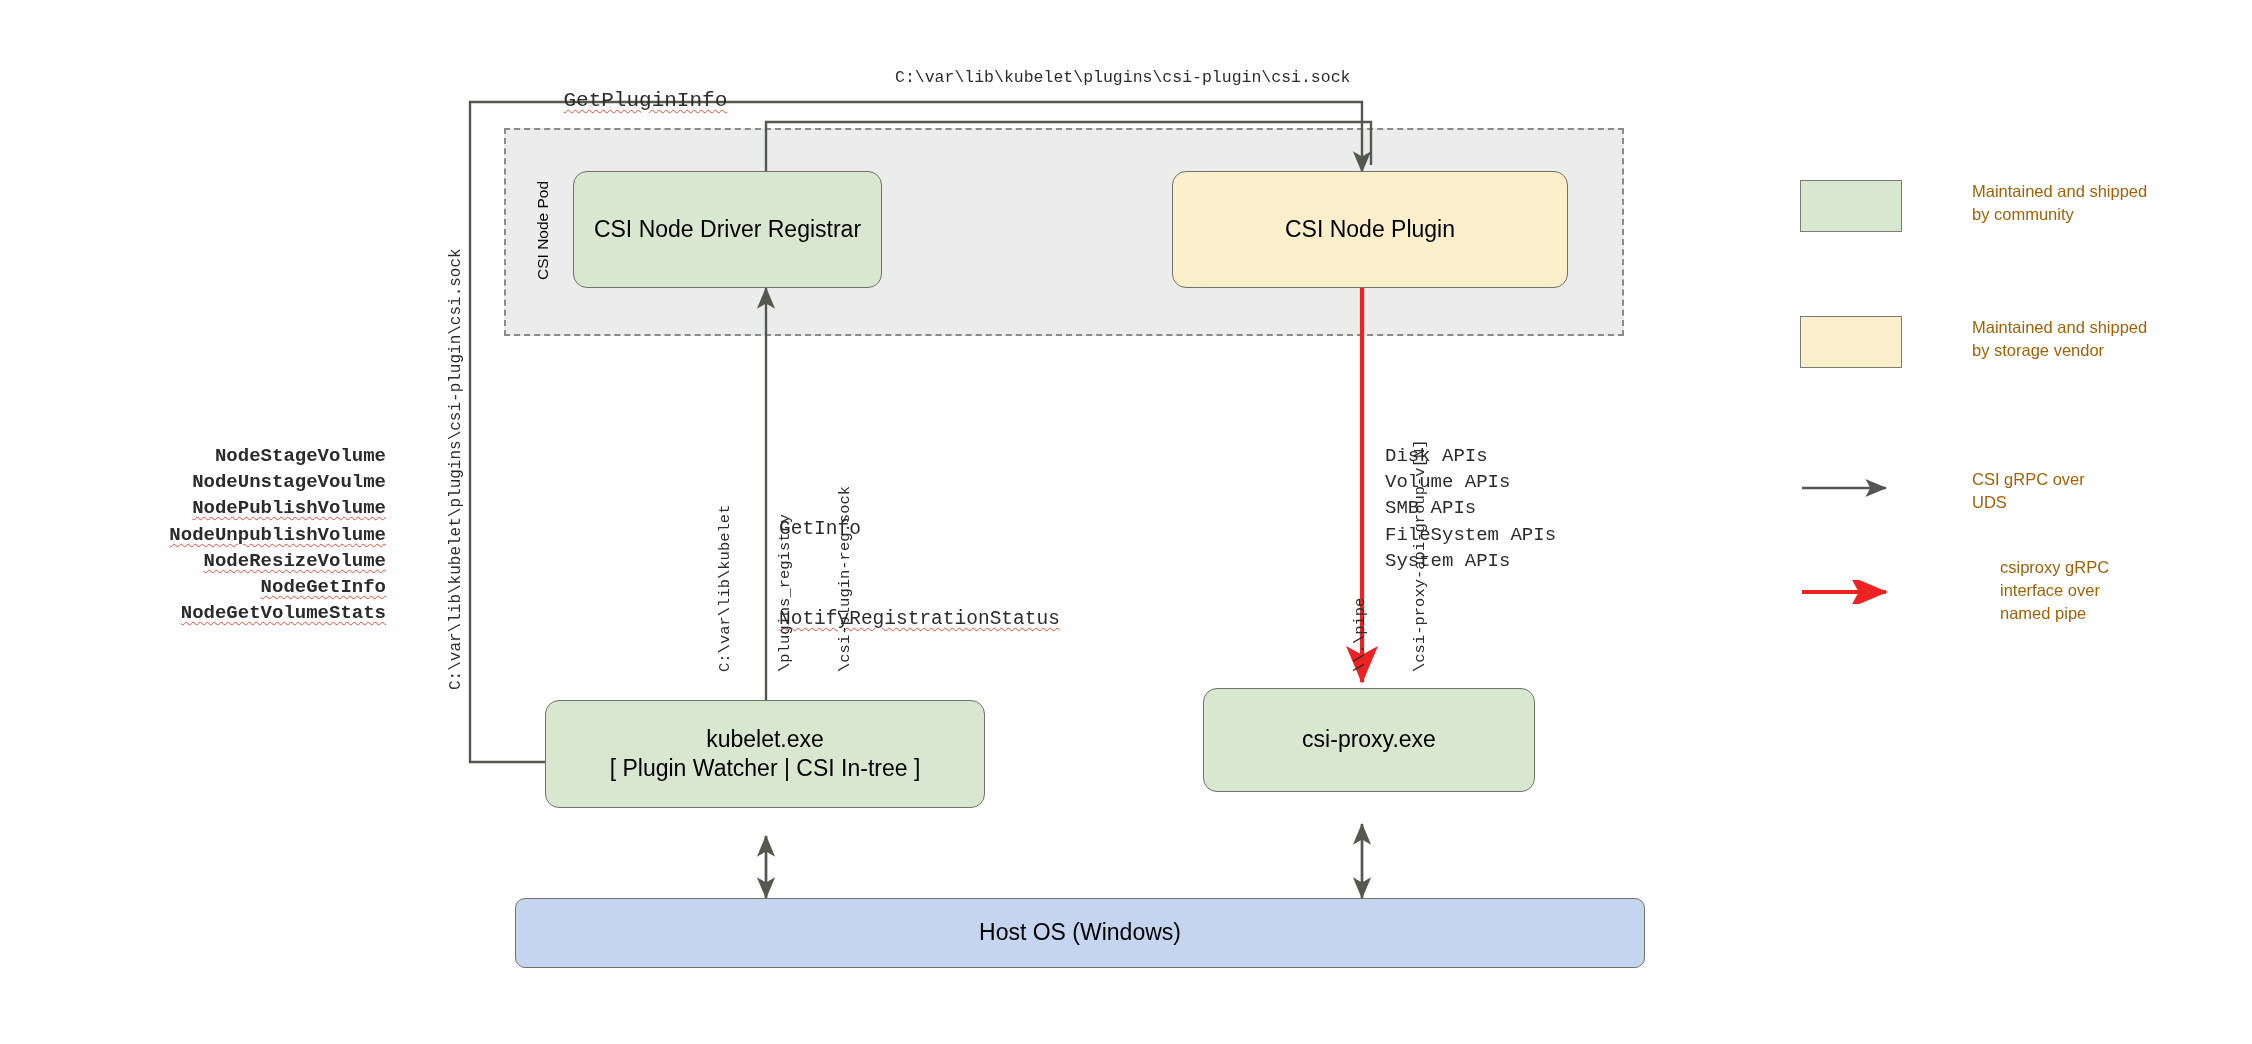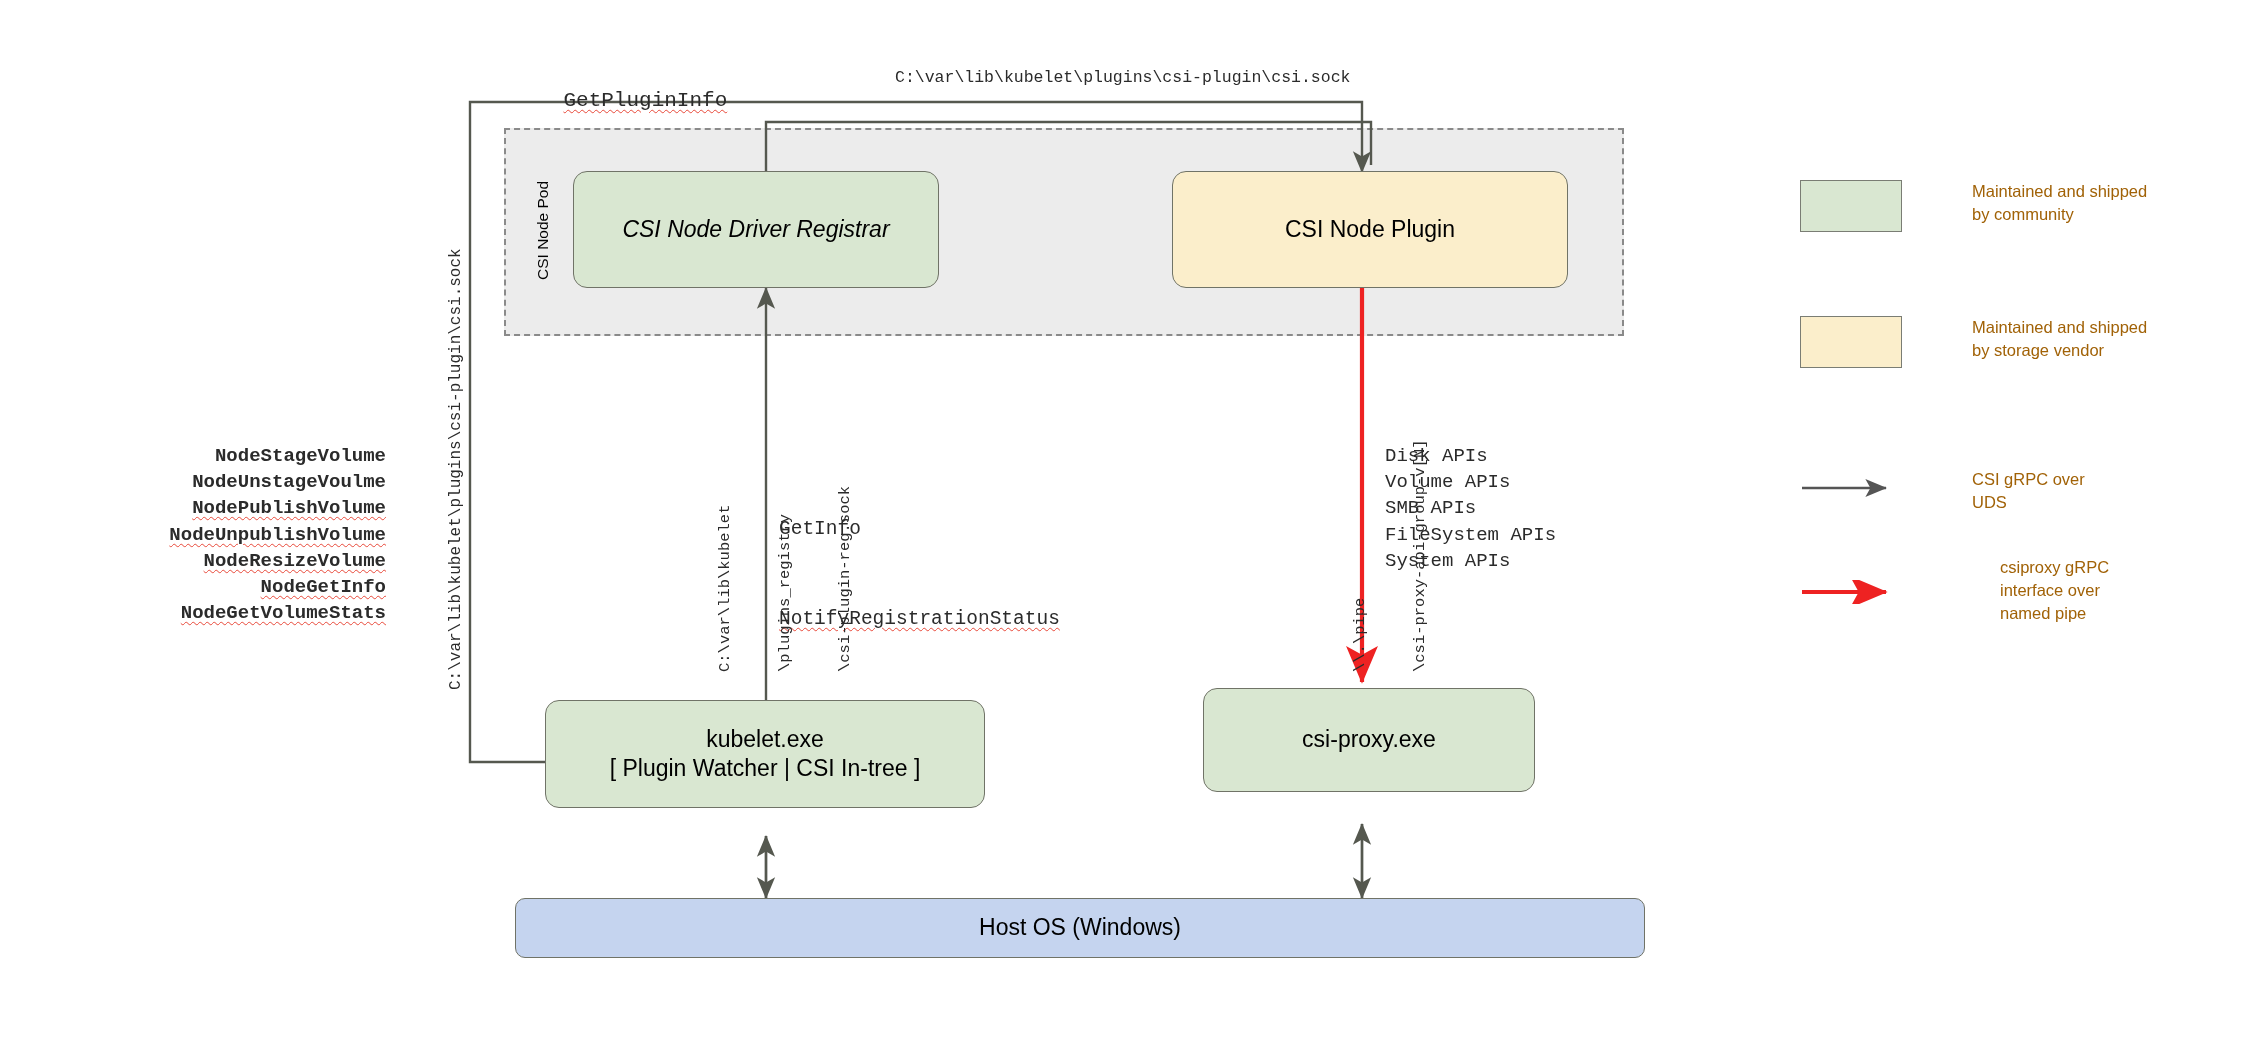--- a/index.html
+++ b/index.html
@@ -94,40 +94,40 @@
       <path d="M766,836 L766,898" marker-end="url(#ahs)"></path>
       <path d="M766,898 L766,836" marker-end="url(#ahs)"></path>
     </g>
 
     <g stroke="#55584f" stroke-width="2.4" fill="none">
       <path d="M1362,824 L1362,898" marker-end="url(#ahs)"></path>
       <path d="M1362,898 L1362,824" marker-end="url(#ahs)"></path>
     </g>
   </svg>
 
-  <div class="node green" style="left:573px;top:171px;width:366px;height:117px;font-size:23px;font-style:italic;">
+  <div class="node green" style="left:573px;top:171px;width:309px;height:117px;font-size:23px;">
     <span class="lines">CSI Node Driver Registrar</span>
   </div>
 
   <div class="node yellow" style="left:1172px;top:171px;width:396px;height:117px;font-size:23px;">
     <span class="lines">CSI Node Plugin</span>
   </div>
 
   <div class="node green" style="left:545px;top:700px;width:440px;height:108px;font-size:23px;">
     <span>
       <span style="display:block">kubelet.exe</span>
       <span style="display:block">[ Plugin Watcher | CSI In-tree ]</span>
     </span>
   </div>
 
   <div class="node green" style="left:1203px;top:688px;width:332px;height:104px;font-size:23px;">
     <span class="lines">csi-proxy.exe</span>
   </div>
 
-  <div class="node blue" style="left:515px;top:898px;width:1130px;height:60px;font-size:23px;">
+  <div class="node blue" style="left:515px;top:898px;width:1130px;height:70px;font-size:23px;">
     <span class="lines">Host OS (Windows)</span>
   </div>
 
   <div id="getplugininfo" class="mono">
     <span class="sq">GetPluginInfo</span>
   </div>
 
   <div id="sockpathtop" class="mono">C:\var\lib\kubelet\plugins\csi-plugin\csi.sock</div>
 
   <div id="getinfo" class="mono">

